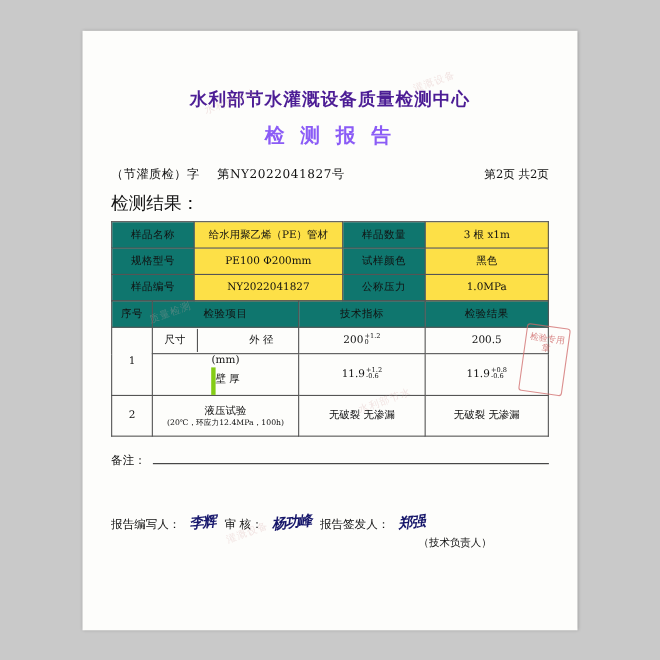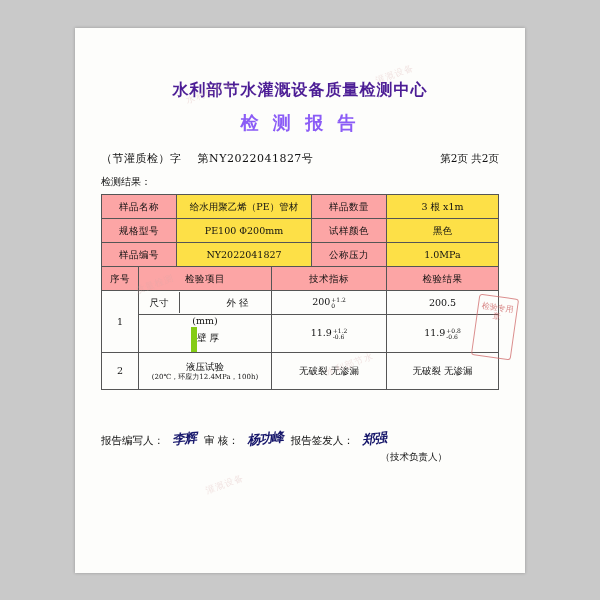--- a/index.html
+++ b/index.html
@@ -64,42 +64,42 @@
     display: flex;
     justify-content: space-between;
     align-items: baseline;
   }
   .idrow .left { letter-spacing: 0.5px; }
   .idrow .num { margin-left: 12px; }
   .idrow .right { font-size: 10.5px; }
   .resultlabel {
     margin-top: 9px;
     padding: 0 26px;
-    font-size: 10px;
+    font-size: 16px;
     font-family: "DejaVu Serif", serif;
     color: #111;
   }
   table.rep {
     margin: 5px 26px 0 26px;
     border-collapse: collapse;
     width: 398px;
     font-family: "DejaVu Serif", serif;
     font-size: 9.5px;
     color: #111;
     table-layout: fixed;
   }
   table.rep td {
     border: 1px solid #555;
     text-align: center;
     vertical-align: middle;
     height: 21px;
     padding: 1px 2px;
     line-height: 1.25;
   }
-  td.lbl { background: #fca5a5; letter-spacing: 0.5px; }
+  td.lbl { background: #0f766e; letter-spacing: 0.5px; }
   td.val { background: #fde047; }
   .frac {
     display: inline-block;
     font-size: 6px;
     line-height: 1.02;
     vertical-align: middle;
     text-align: left;
     margin-left: 1px;
   }
   .hyd-note { font-size: 7px; }
@@ -231,21 +231,21 @@
         </td>
         <td>
           <span>200</span><span class="frac"><span>+1.2</span><br><span>0</span></span>
         </td>
         <td>200.5</td>
       </tr>
       <tr>
         <td style="padding:0">
           <div style="display:flex; align-items:center; height:37px;flex-direction:column;">
             <div style="width:40px; text-align:center;">(mm)</div>
-            <div style="flex:1; border-left:6px solid #84cc16; height:21px; line-height:21px;text-align:right;">壁  厚</div>
+            <div style="flex:1; border-left:4px solid #84cc16; height:21px; line-height:21px;text-align:right;">壁  厚</div>
           </div>
         </td>
         <td>
           <span>11.9</span><span class="frac"><span>+1.2</span><br><span>-0.6</span></span>
         </td>
         <td>
           <span>11.9</span><span class="frac"><span>+0.8</span><br><span>-0.6</span></span>
         </td>
       </tr>
       <tr>
@@ -253,20 +253,24 @@
         <td style="height:34px">
           <div>液压试验</div>
           <div class="hyd-note">(20℃，环应力12.4MPa，100h)</div>
         </td>
         <td style="height:34px">无破裂  无渗漏</td>
         <td style="height:34px">无破裂  无渗漏</td>
       </tr>
     </tbody>
       </table>
 
+    <div class="remark">
+      <span>备注：</span>
+      <span class="line"></span>
+    </div>
 
     <div class="signrow">
       <span class="sig-label">报告编写人：</span>
       <span class="sig-hand">李辉</span>
       <span class="sig-label">审 核：</span>
       <span class="sig-hand b">杨功峰</span>
       <span class="sig-label">报告签发人：</span>
       <span class="sig-hand b">郑强</span>
     </div>
     <div class="subnote">（技术负责人）</div>

